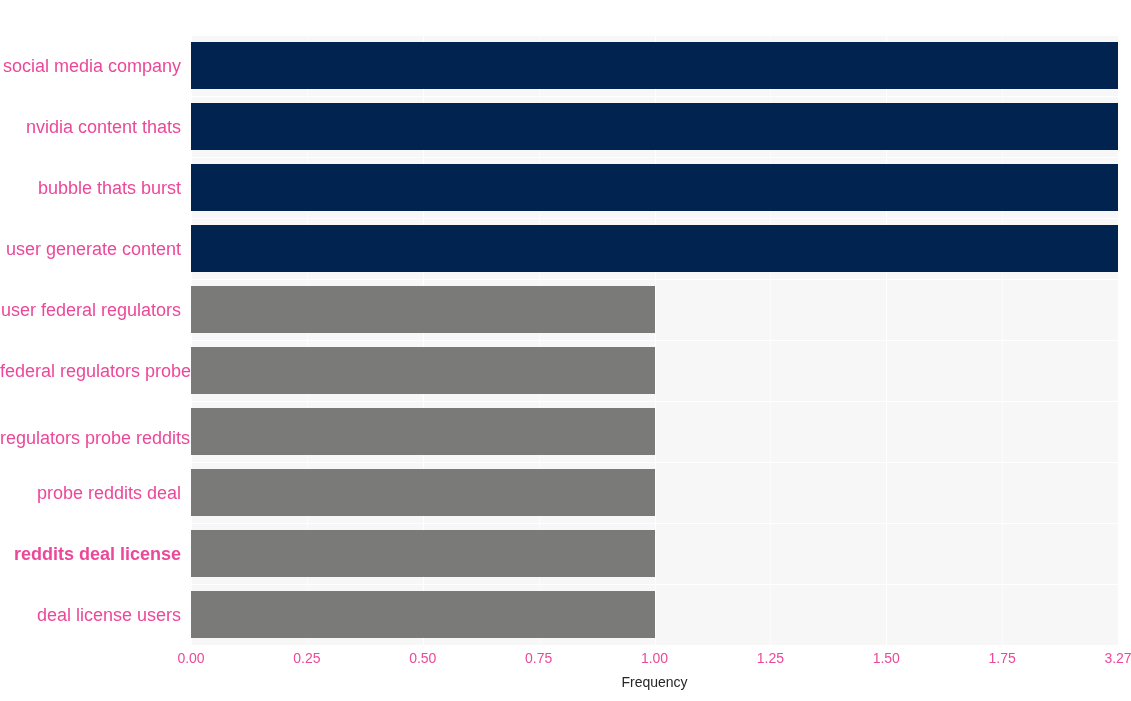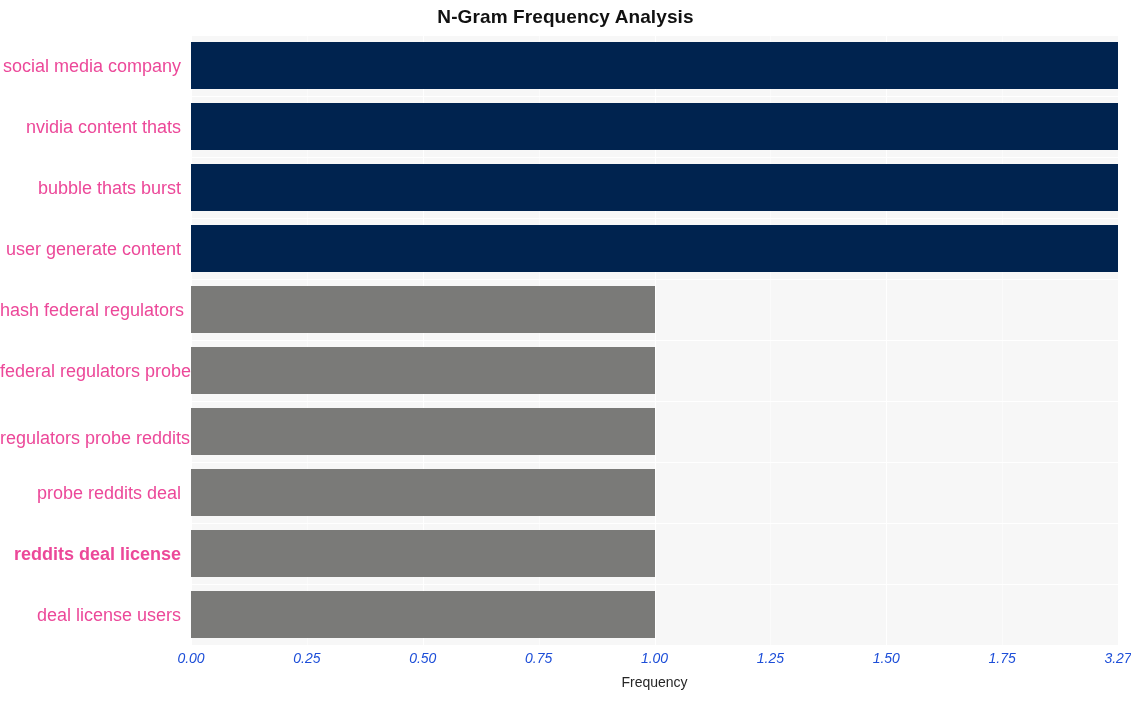--- a/index.html
+++ b/index.html
@@ -93,48 +93,46 @@
     left: 191px;
     top: 650px;
     width: 927px;
     height: 22px;
   }
   .xtick {
     position: absolute;
     top: 0;
     transform: translateX(-50%);
     font-size: 14px;
-    color: #1d4ed8;
+    color: #ec4899;
     white-space: nowrap;
-    font-style: italic;
   }
   
   #xlabel {
     position: absolute;
     left: 191px;
     top: 674px;
     width: 927px;
     text-align: center;
     font-size: 14px;
     color: #262626;
   }
 </style>
 </head>
 <body>
 
 <div id="figure">
 
-  <div id="chart-title">N-Gram Frequency Analysis</div>
 
   <div id="ytick-layer">
       <div class="ytick" style="top: 23px;">social media company</div>
       <div class="ytick" style="top: 84px;">nvidia content thats</div>
       <div class="ytick" style="top: 145px;">bubble thats burst</div>
       <div class="ytick" style="top: 206px; padding-left: 6px;">user generate content</div>
-      <div class="ytick" style="top: 267px;">hash federal regulators</div>
+      <div class="ytick" style="top: 267px;">user federal regulators</div>
       <div class="ytick" style="top: 328px;">federal regulators probe</div>
       <div class="ytick" style="top: 395px;">regulators probe reddits</div>
       <div class="ytick" style="top: 450px;">probe reddits deal</div>
       <div class="ytick" style="top: 511px; font-weight: bold;">reddits deal license</div>
       <div class="ytick" style="top: 572px;">deal license users</div>
     </div>
 
   <div id="plot-area">
     <div id="gridlines">
         <div class="gridline-v" style="left: 0px;"></div>

